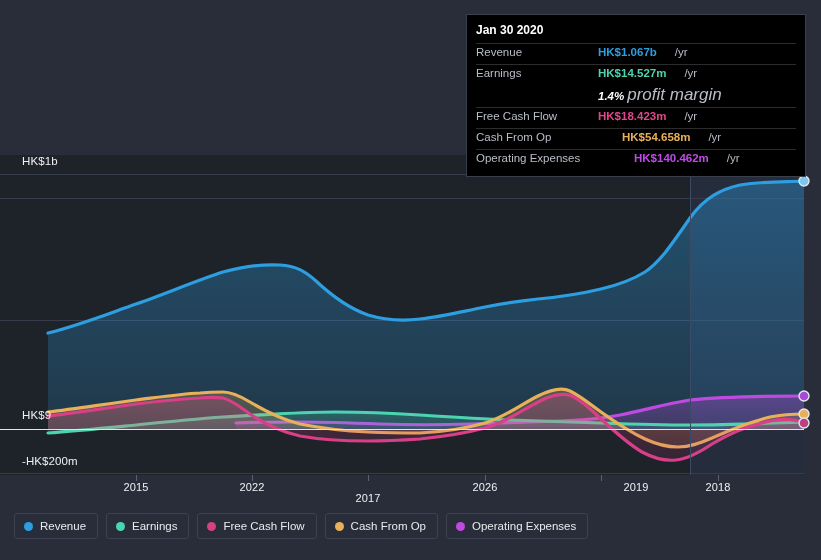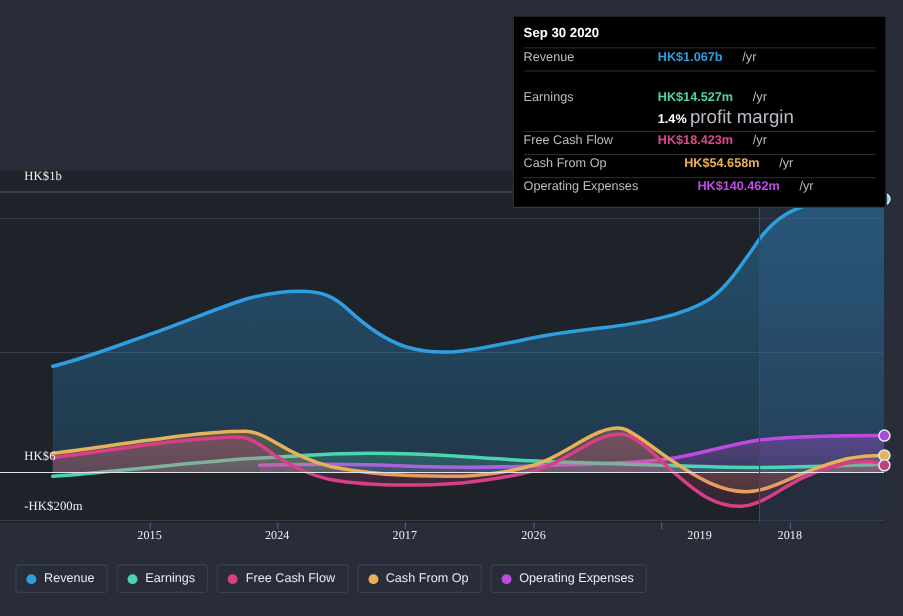--- a/index.html
+++ b/index.html
@@ -20,21 +20,20 @@
     background: #282d39;
   }
 
   
   .plot-wrap {
     position: absolute;
     left: 0;
     top: 0;
     width: 821px;
     height: 500px;
-    font-family: Liberation Serif, serif;
   }
   .plot-svg {
     position: absolute;
     left: 0;
     top: 0;
   }
 
   
   .ylabel {
     position: absolute;
@@ -74,20 +73,21 @@
   .tt-row {
     display: flex;
     align-items: baseline;
     border-top: 1px solid #2c2c2c;
     padding: 2px 0 2px 0;
     min-height: 16px;
   }
   .tt-row.sub {
     border-top: none;
     padding-top: 0;
+    font-style: italic;
   }
   .tt-label {
     color: #b9bec7;
     width: 122px;
     flex: 0 0 122px;
     font-size: 11.5px;
   }
   .tt-val {
     font-weight: bold;
     font-size: 11.5px;
@@ -206,43 +206,43 @@
         <line x1="136.5" y1="475" x2="136.5" y2="481"></line>
         <line x1="252.5" y1="475" x2="252.5" y2="481"></line>
         <line x1="368.5" y1="475" x2="368.5" y2="481"></line>
         <line x1="485.5" y1="475" x2="485.5" y2="481"></line>
         <line x1="601.5" y1="475" x2="601.5" y2="481"></line>
         <line x1="718.5" y1="475" x2="718.5" y2="481"></line>
       </g>
     </svg>
 
     <div class="ylabel" style="left:22px; top:155px;">HK$1b</div>
-    <div class="ylabel" style="left:22px; top:409px;">HK$6</div>
+    <div class="ylabel" style="left:22px; top:409px;">HK$9</div>
     <div class="ylabel" style="left:22px; top:455px;">-HK$200m</div>
 
     <div class="xlabel" style="left:136px; top:481px;">2015</div>
-    <div class="xlabel" style="left:252px; top:481px;">2024</div>
-    <div class="xlabel" style="left:368px; top:481px;">2017</div>
+    <div class="xlabel" style="left:252px; top:481px;">2022</div>
+    <div class="xlabel" style="left:368px; top:492px;">2017</div>
     <div class="xlabel" style="left:485px; top:481px;">2026</div>
     <div class="xlabel" style="left:636px; top:481px;">2019</div>
     <div class="xlabel" style="left:718px; top:481px;">2018</div>
   </div>
 
   <div class="tooltip">
-    <div class="tt-title">Sep 30 2020</div>
+    <div class="tt-title">Jan 30 2020</div>
 
     <div class="tt-row">
       <span class="tt-label">Revenue</span>
       <span class="tt-val" style="color:#2d9ee0;">HK$1.067b</span>
       <span class="tt-unit">/yr</span>
     </div>
 
     <div class="tt-row">
       <span class="tt-label">Earnings</span>
-      <span class="tt-val" style="color:#4cd4b0;margin-top:16px;">HK$14.527m</span>
+      <span class="tt-val" style="color:#4cd4b0;">HK$14.527m</span>
       <span class="tt-unit">/yr</span>
     </div>
 
     <div class="tt-row sub">
       <span class="tt-label"></span>
       <span class="tt-margin-val">1.4%</span>
       <span class="tt-margin-txt">profit margin</span>
     </div>
 
     <div class="tt-row">

